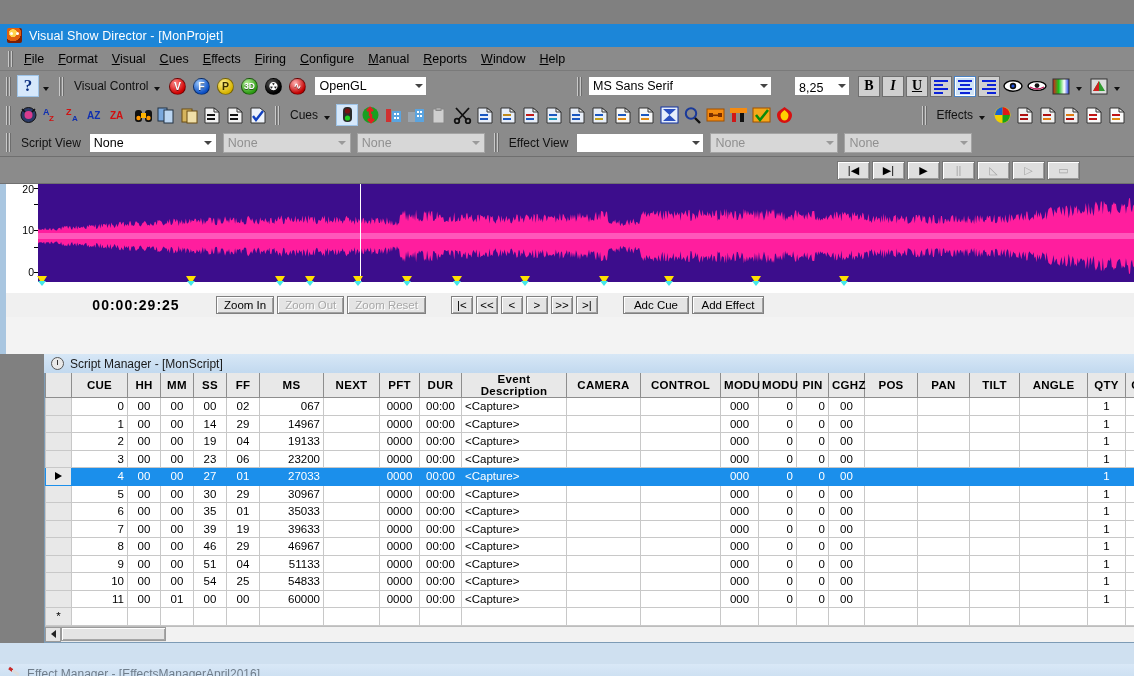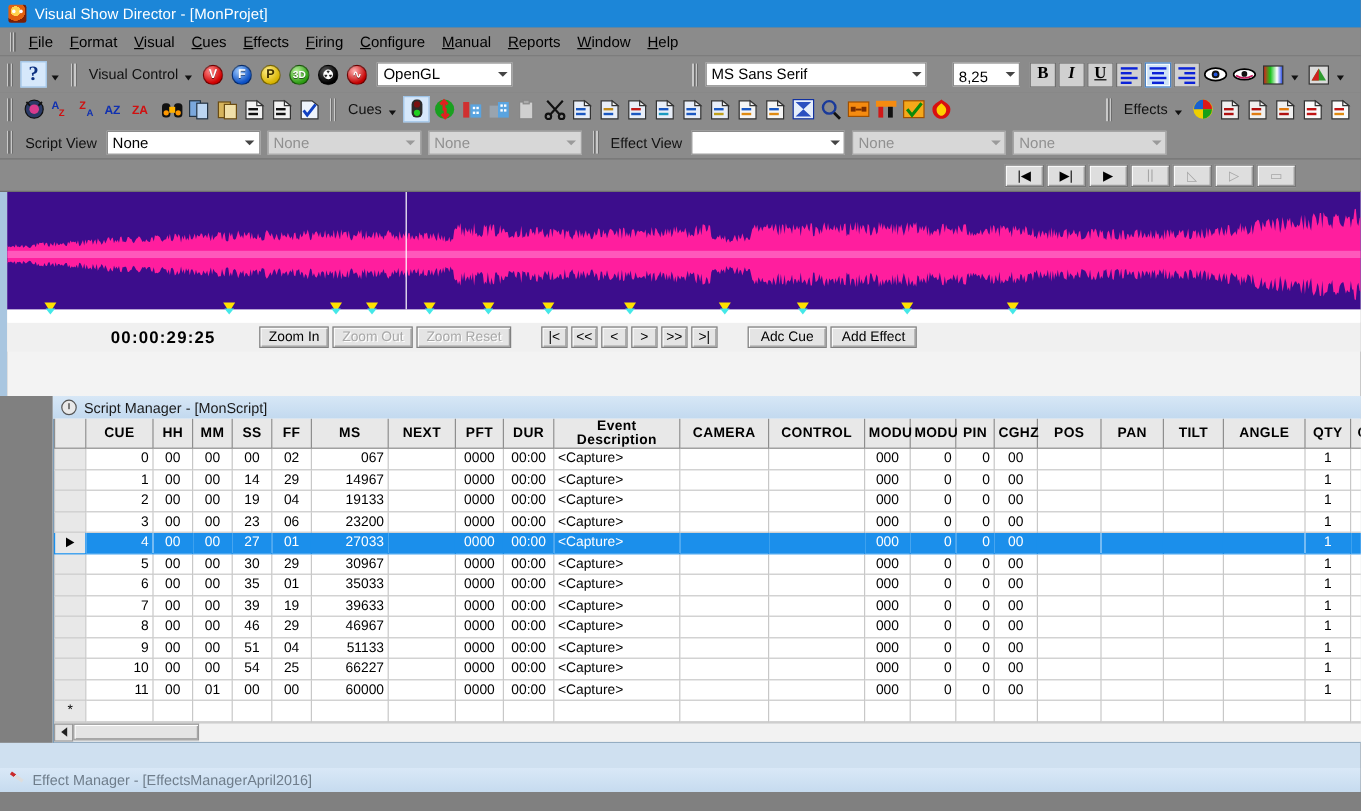--- a/index.html
+++ b/index.html
@@ -10,21 +10,21 @@
     font-size:12px;
     background:#808080;
     overflow:hidden;
     -webkit-font-smoothing:none;
   }
 
   
   .titlebar {
     height:23px; background:#1C86D8;
     display:flex; align-items:center; gap:7px;
-    padding-left:7px; color:#fff;
+    padding-left:7px; color:#fff;margin-top:24px;
   }
   .titlebar .appicon {
     width:15px; height:15px; border-radius:2px;
     background:radial-gradient(circle at 40% 35%, #ffd34d 0 30%, #e06010 31% 60%, #7a1f06 61% 100%);
     position:relative; flex:0 0 auto;
   }
   .titlebar .appicon:before, .titlebar .appicon:after {
     content:""; position:absolute; top:4px; width:3px; height:3px;
     background:#fff; border-radius:50%;
   }
@@ -740,20 +740,30 @@
       <div class="tp dis">◺</div>
       <div class="tp dis">▷</div>
       <div class="tp dis">▭</div>
     </div>
 </div>
 
 <div style="display:flex;">
   <div class="sideblue" style="height:170px;background:#a9c6e0;"></div>
   <div class="wavepanel" style="flex:1;">
     <div class="waveouter">
+      <div class="yaxis">
+        <span class="lbl" style="top:-1px">20</span>
+        <span class="tick" style="top:4px"></span>
+        <span class="tick" style="top:20px"></span>
+        <span class="lbl" style="top:40px">10</span>
+        <span class="tick" style="top:46px"></span>
+        <span class="tick" style="top:63px"></span>
+        <span class="lbl" style="top:82px">0</span>
+        <span class="tick" style="top:88px"></span>
+      </div>
       <div class="wavecanvas" id="wave-canvas">
         <svg id="wave-svg" preserveAspectRatio="none" viewBox="0 0 1090 98">
             <path d="M0,52 L0,44.20251506036264 L1,45.73622420521003 L2,45.44940935778212 L3,46.06885589438841 L4,45.19504156004484 L5,45.02129462596229 L6,46.329231109875316 L7,43.52045620985732 L8,45.72338273592573 L9,45.483842581897164 L10,45.96984893317455 L11,45.25884899712996 L12,43.86124726336284 L13,46.466772187885056 L14,45.52935437725336 L15,44.34644186227083 L16,45.169812910767355 L17,45.99161807770106 L18,46.606884375610576 L19,46.198024243957974 L20,44.58632714322211 L21,43.886465744224424 L22,43.795993914732364 L23,45.95017698238139 L24,42.27251660850546 L25,44.26500389716757 L26,42.31026559802454 L27,42.58808373244821 L28,42.4796418479188 L29,41.869183472623604 L30,44.80920803089621 L31,42.56037496877945 L32,42.255865726814704 L33,45.14016550062279 L34,45.654676085771015 L35,42.42279743605159 L36,43.94642418690254 L37,44.72152127813465 L38,41.399515743698224 L39,45.44584102536937 L40,42.13733564411444 L41,44.013261111872 L42,44.073876023571884 L43,42.83992186645264 L44,43.67467235658079 L45,42.366225552681996 L46,43.60997563298324 L47,44.829913664424176 L48,44.91962793418364 L49,41.364002702121034 L50,43.154002355697436 L51,40.45714159394967 L52,42.03075833480324 L53,41.146895677172694 L54,41.87288626323948 L55,41.1648781121104 L56,43.45039049132109 L57,40.309027384609735 L58,45.090158314858726 L59,44.60734090573669 L60,42.56561696702028 L61,40.09715684536117 L62,44.4831390644802 L63,39.517693933250364 L64,43.33856964178289 L65,40.05406722136146 L66,39.95755267679904 L67,41.13569222583872 L68,39.305474942080245 L69,44.004364559730426 L70,41.01633595650715 L71,39.527661624434685 L72,44.00546251023799 L73,38.46470088699952 L74,40.896451249748296 L75,41.4222637119316 L76,44.05774367305248 L77,42.48954019417694 L78,39.73269567188305 L79,42.91406647045086 L80,40.58704435051191 L81,38.04060749162657 L82,37.80628522874393 L83,40.87269639040624 L84,38.84274140775168 L85,37.83082680201621 L86,42.67324877732092 L87,39.988935452928985 L88,41.727135932151796 L89,39.78172669311984 L90,42.2541977673264 L91,37.45880430908442 L92,37.145080190740785 L93,41.42373986143828 L94,41.25753330103973 L95,41.87642733223882 L96,41.0942739572461 L97,37.49566727869777 L98,37.42356226047755 L99,38.865691395869135 L100,39.09280055893622 L101,41.66255277674637 L102,42.60544289624613 L103,40.90063211262168 L104,38.92537756499015 L105,38.416944190891925 L106,36.87919985100926 L107,37.729479870216636 L108,39.660368209458625 L109,41.58260710392158 L110,40.80017203292747 L111,41.716942451011974 L112,39.3389972133959 L113,40.845247473393805 L114,41.46447559305916 L115,41.58187600615453 L116,38.0129691172854 L117,37.63628885789647 L118,41.26098647242076 L119,36.01750658416262 L120,36.76091045661148 L121,36.223825202064155 L122,36.970162319671985 L123,37.67269855972291 L124,40.265806582269335 L125,41.51062167305289 L126,40.12534586802768 L127,39.577484879110884 L128,39.42758892379477 L129,36.12987854490202 L130,39.48918611199427 L131,34.756761289967365 L132,40.4348988323214 L133,40.973684866406764 L134,39.06358194231229 L135,34.512211629242486 L136,35.408554846832104 L137,38.14238219032907 L138,34.99901122932715 L139,36.94111098201837 L140,41.988745811634736 L141,36.56068767458257 L142,39.60943004395188 L143,35.559604738503026 L144,40.49798356773131 L145,38.045866725856094 L146,40.33754272053642 L147,34.57490371067435 L148,39.182307539200764 L149,39.58314066637736 L150,37.637431870024635 L151,34.651003914797 L152,39.12076499692779 L153,35.69443569434726 L154,36.90774472436801 L155,36.92935602161684 L156,34.43859497937424 L157,34.990260179272894 L158,38.52758268420022 L159,36.46153745602176 L160,35.93356466762024 L161,38.539842307668756 L162,33.65889807440694 L163,37.40820778536837 L164,41.054458362611825 L165,35.25018502031571 L166,40.015994478933685 L167,37.82667737399415 L168,37.000340951538206 L169,36.37951368605438 L170,33.341774202298616 L171,33.89372354188532 L172,33.81580463532406 L173,39.830300457303636 L174,35.60008649560187 L175,33.642150291266844 L176,40.155538391614556 L177,41.21738340836924 L178,40.75930273676055 L179,33.28342714313709 L180,37.03242474696809 L181,34.10015328029144 L182,38.89442434006909 L183,39.744460932405055 L184,39.079626311976774 L185,36.19845229507714 L186,32.15559795736203 L187,35.267143097359025 L188,37.82166690563977 L189,35.81541829897276 L190,38.8878649356332 L191,33.078792400670125 L192,36.27027041817949 L193,36.334652589305946 L194,34.17328803929033 L195,33.566170586694895 L196,39.67378159448827 L197,34.023627056945145 L198,39.09971393709985 L199,37.713142449763296 L200,38.74818624162369 L201,39.3387810166016 L202,34.35971444080734 L203,38.61541812374929 L204,37.38533985071801 L205,40.35915369184782 L206,40.48429730740735 L207,39.70480947363299 L208,33.67959732050365 L209,31.761900175859523 L210,32.937664024652534 L211,35.11647622971141 L212,37.03849525135644 L213,34.18662619421072 L214,37.253590643030904 L215,39.89948599434983 L216,37.94824047526562 L217,34.807208921040406 L218,38.616305900080505 L219,40.456556072822984 L220,38.908945852346406 L221,33.351886074653386 L222,36.99240384266395 L223,35.694959938120476 L224,36.853127184248564 L225,37.97262343398154 L226,34.05613191817783 L227,36.589687716891504 L228,38.82143545138452 L229,36.84812186667595 L230,40.18393437362037 L231,34.37104965457742 L232,33.72910933949273 L233,38.883388672698906 L234,38.4860931570679 L235,39.920259926122355 L236,34.49941653601172 L237,37.61946812091726 L238,36.54885214025177 L239,32.14208398437519 L240,35.57781309974435 L241,34.69851082327753 L242,31.275319501828946 L243,35.19617597596512 L244,40.172810961111836 L245,39.46163408237561 L246,33.842736646442745 L247,36.21066165515007 L248,33.530484892568545 L249,32.61164363899822 L250,34.50123785354272 L251,37.51665535495736 L252,33.40367975069471 L253,37.34472417195985 L254,37.89819128962869 L255,36.845916945408845 L256,31.635825347140102 L257,38.83549961086479 L258,35.10509773784991 L259,34.52678364341925 L260,38.28827514359575 L261,35.82886260452827 L262,37.62175592735541 L263,31.528757007850484 L264,38.867022221242145 L265,36.8192625583504 L266,31.651964370963793 L267,36.02407774364143 L268,39.62163020193096 L269,31.061770364911016 L270,36.54936261890102 L271,33.352882478193784 L272,33.55577872009266 L273,32.93122405422159 L274,38.54552933098218 L275,32.18173812352164 L276,37.90470986126488 L277,40.367505114164885 L278,39.41020889927589 L279,35.71254320589269 L280,36.31585599130701 L281,37.05243122372602 L282,35.37250378103303 L283,32.15939832114549 L284,35.24034406404199 L285,31.15770983211946 L286,39.07303445243151 L287,36.252048755673194 L288,40.18992663988927 L289,32.167912739306615 L290,38.482946806515656 L291,36.52100053433678 L292,37.018262363457026 L293,38.398063102937954 L294,36.76722217485385 L295,33.04225285718657 L296,39.30138836268762 L297,32.858844141684486 L298,34.60605653991563 L299,38.49449745638741 L300,34.04331274852251 L301,37.289691873964436 L302,36.70842499884583 L303,39.79225192322386 L304,36.13323393282671 L305,36.70579659232068 L306,33.27572121927466 L307,31.707859694587043 L308,33.996141925292775 L309,33.63725573437179 L310,37.653873085697406 L311,35.02701328475436 L312,39.27054944455779 L313,36.5294839540588 L314,37.008566330450236 L315,40.66798465396015 L316,32.809397739022415 L317,37.370573580345024 L318,38.88237999766402 L319,34.42374088913817 L320,37.129198717905226 L321,32.461679495776615 L322,39.39085219309612 L323,34.471438707653384 L324,34.1246651024978 L325,39.845479660883605 L326,35.74144633058627 L327,38.52982955425044 L328,39.67458452149425 L329,36.4944463501903 L330,36.79613468559752 L331,40.41353014080665 L332,33.60672768419733 L333,36.327978447188954 L334,35.67483252041325 L335,39.67194584540435 L336,34.23489649961655 L337,34.7904357399446 L338,33.8343415653126 L339,38.69209826286472 L340,38.973509479176954 L341,34.602736670541084 L342,38.997558672046544 L343,34.211174485601674 L344,36.471399624436216 L345,39.172116658225136 L346,40.754888734604634 L347,33.350158603103765 L348,38.1996391594794 L349,40.02073570150712 L350,35.78974842671988 L351,41.02153871112131 L352,36.39995470227492 L353,41.55172580898897 L354,40.37798040219589 L355,40.56035947097679 L356,37.23503781914267 L357,41.85814435363923 L358,39.22025737935986 L359,39.49963045390959 L360,31.767818512351365 L361,30.199138884589484 L362,31.114278766990523 L363,27.094214183295154 L364,30.07264244616413 L365,25.930751881636578 L366,36.02578202225827 L367,30.25215797565843 L368,37.23311098247523 L369,29.44277689353152 L370,32.25831088820978 L371,33.58102531981771 L372,30.200005950183286 L373,35.14861114850365 L374,30.061655915427 L375,36.815812185617546 L376,25.843942206353578 L377,35.21038468337137 L378,33.91005731302944 L379,37.465309233023646 L380,35.32885626527259 L381,36.6939618768906 L382,37.42495397706724 L383,35.43883335295267 L384,27.016739625220275 L385,29.462726395639763 L386,27.62490384471322 L387,37.16361241125006 L388,29.770728345628697 L389,26.440382358630337 L390,32.73312007540203 L391,27.771499524868116 L392,26.962279519170586 L393,36.80954696485571 L394,37.03638019184829 L395,34.90794414798826 L396,34.45543634587009 L397,27.420493441683853 L398,34.48659951280145 L399,30.95621953060571 L400,30.486526964908542 L401,33.78437905363557 L402,33.309651964651636 L403,33.24737115597419 L404,38.109300941693995 L405,37.71839779265087 L406,36.98572420823726 L407,36.69849954556286 L408,38.29560727449691 L409,33.851531450048604 L410,32.32071612280656 L411,37.620292659675044 L412,37.437064529783505 L413,35.84482725133364 L414,28.127175905380536 L415,38.28510305221814 L416,37.038868223366464 L417,37.23982709827622 L418,33.09863985378776 L419,37.35670167524809 L420,36.86283691654134 L421,30.66774901276027 L422,30.86156267532699 L423,34.81139942995516 L424,33.09918650161566 L425,36.29806398003305 L426,29.58922147305461 L427,29.197671806424033 L428,35.38739754754765 L429,32.76365590423627 L430,33.61258615918098 L431,30.432731495421137 L432,35.2230872611881 L433,38.09632982433292 L434,36.30093252582216 L435,34.42961540259503 L436,38.51690554292833 L437,31.304893411419187 L438,30.6187162575489 L439,37.60789005599989 L440,30.491613410412143 L441,31.917058397133452 L442,31.9336160168502 L443,33.69685873097171 L444,32.0610559246529 L445,35.398981866914184 L446,35.321609318689774 L447,31.296656238705392 L448,31.18980651714029 L449,39.52924953620277 L450,32.02617788985454 L451,33.47045699540081 L452,31.97044525821104 L453,36.93199552560609 L454,37.73959794699584 L455,39.69740596009586 L456,36.15299607306005 L457,35.367561248682755 L458,30.98349498668364 L459,33.455003662859895 L460,38.742542373856786 L461,31.520479681910555 L462,37.2472494510413 L463,33.90353994316992 L464,38.39401073140535 L465,34.76631620672251 L466,31.789231842209407 L467,37.06324017820864 L468,34.44184185676963 L469,34.56901598843916 L470,38.8360954094645 L471,39.61283194171699 L472,37.051039873751975 L473,32.69563921921461 L474,36.44594774368234 L475,35.01908728230669 L476,30.143675420211746 L477,30.9540311546658 L478,37.77842953107657 L479,37.44687673989719 L480,31.161868172077998 L481,35.47796172834466 L482,33.67058351373288 L483,38.76525031197244 L484,34.51353575902394 L485,31.379918305884438 L486,30.57056292040862 L487,31.71635596688436 L488,32.79178978015795 L489,36.09748468806453 L490,34.674023843710394 L491,31.952060955068973 L492,38.076705447834755 L493,29.997261354102672 L494,31.058220833149228 L495,39.10697343044639 L496,29.67784874501748 L497,30.45149483122116 L498,37.51617863433452 L499,33.387006849252145 L500,37.16598078297114 L501,34.270021834018195 L502,38.47959994544421 L503,32.13549524982142 L504,30.597448494947006 L505,32.16429962360302 L506,37.20813239741859 L507,33.45232949493344 L508,31.949177317517265 L509,33.43342220776516 L510,32.449447413016486 L511,32.4974694848635 L512,33.4991949104077 L513,33.993719497488854 L514,31.2122874716266 L515,38.39496551479359 L516,33.756699050674584 L517,34.94794442400254 L518,36.476776806591594 L519,29.08244013869535 L520,35.464637906399886 L521,36.86575262069307 L522,29.845835166023882 L523,31.058899370537556 L524,33.759119549964616 L525,34.961553844073244 L526,37.93088551403008 L527,32.55575449724712 L528,36.74451395279915 L529,35.78692459255675 L530,30.370510884457016 L531,36.05607934988812 L532,30.442960190299264 L533,35.076466502152556 L534,30.607844798754147 L535,37.683147249732635 L536,34.68489551280987 L537,28.98439487838104 L538,33.79302247838877 L539,28.30562505487136 L540,34.63736586418102 L541,32.83029898205292 L542,31.051932690420024 L543,33.9867374954677 L544,32.44059948665222 L545,33.68740279548196 L546,29.86951281373461 L547,33.81403675607761 L548,38.34818490270785 L549,32.77773907609914 L550,36.83991556994093 L551,35.411736681435514 L552,35.957896359508226 L553,37.050513888924016 L554,30.795018309545025 L555,27.739476347523023 L556,36.15284124009982 L557,34.18281014374231 L558,29.361368348579195 L559,35.95677274322094 L560,27.003225549211397 L561,27.13894855341398 L562,27.877334692273312 L563,33.18619142019625 L564,31.592666447787146 L565,27.192055416704026 L566,28.39255251208727 L567,37.1143644877452 L568,39.19105998802526 L569,38.88739547669039 L570,39.88677801875662 L571,38.97779745931802 L572,36.84919590353328 L573,38.01305634328345 L574,35.50147458748436 L575,39.79310152626874 L576,37.75782380511427 L577,39.54729537067801 L578,36.08238486680054 L579,42.23363736026342 L580,39.80868441597169 L581,39.0957913324239 L582,41.996325661339796 L583,40.742226340605015 L584,40.933390654824805 L585,38.16912799850277 L586,35.52270235095932 L587,38.87347722787507 L588,41.50318702685049 L589,35.41418205882437 L590,39.26113220689662 L591,38.42013339129171 L592,34.41523107067425 L593,37.74684506618237 L594,41.23562301839299 L595,38.09892964747095 L596,38.0156274173713 L597,39.79595478429691 L598,39.76767938693931 L599,35.50044759408438 L600,30.84319209013516 L601,29.859540190019437 L602,27.022277805764652 L603,30.912754759055733 L604,27.333978488107128 L605,33.04009330606883 L606,30.88094010930919 L607,28.818387528859564 L608,32.625007836101744 L609,29.272281682537848 L610,28.82396293463073 L611,29.40204002740213 L612,26.4319420589026 L613,30.481866929342946 L614,30.436156813871552 L615,29.479987874270975 L616,26.598964688157448 L617,32.97336407428307 L618,29.353586207731976 L619,26.151746773245392 L620,32.81188439153675 L621,36.24354317759306 L622,26.739557415263157 L623,35.72164755895132 L624,26.848394980922393 L625,27.619830889690018 L626,35.07529443370199 L627,25.945230365542617 L628,29.707027189503787 L629,30.63749096954865 L630,29.275330567072693 L631,30.829646715122724 L632,35.01603021248501 L633,26.748737740594933 L634,31.49201635956493 L635,31.278454093799244 L636,27.951809337531515 L637,31.1963302026501 L638,28.796450887101905 L639,36.81935735070054 L640,27.917559812760107 L641,29.059626053981205 L642,31.0025179504246 L643,29.242126127967563 L644,26.215518250053325 L645,30.571730081657925 L646,32.89042379894427 L647,25.98992973606493 L648,26.163558022554035 L649,36.95948673190166 L650,36.62300484450053 L651,28.992822161471373 L652,29.64238242742381 L653,31.103574874334637 L654,35.645512993900425 L655,30.757888075323564 L656,34.49823273918343 L657,28.48740955460776 L658,25.266727423762493 L659,30.01012055866914 L660,32.15558520410569 L661,25.836352223734785 L662,32.072926419940856 L663,30.05121233384535 L664,31.30316250850175 L665,31.72293275628823 L666,27.285040627109343 L667,32.34104559551355 L668,28.68675855126941 L669,31.508693217426465 L670,34.16300617615819 L671,26.35483120971951 L672,32.33562008918004 L673,31.799390859740182 L674,26.66632368302929 L675,26.2890478276501 L676,36.82750121953096 L677,34.784814589548176 L678,36.12074596841502 L679,25.63689883163235 L680,31.275097052276877 L681,31.854591532442505 L682,30.745964897948294 L683,24.7211243034865 L684,33.32556633017591 L685,24.7342607523835 L686,35.45576009928142 L687,27.550726093825382 L688,31.42648686862328 L689,27.349067965011496 L690,28.847378905263355 L691,32.69954606812165 L692,34.98513590558002 L693,26.410887856642002 L694,27.812697848821404 L695,36.32204601880588 L696,35.77957671778906 L697,32.02869180091342 L698,28.84540757087725 L699,30.708175670133226 L700,35.41034650693407 L701,33.2628960587582 L702,24.72867523796959 L703,30.01661915109419 L704,25.69310587595033 L705,31.37538615969402 L706,26.73887427314982 L707,29.720798636853228 L708,31.372330870153018 L709,28.26571796601953 L710,31.122051336633692 L711,30.409649453022773 L712,26.21325888391395 L713,35.10950893249647 L714,27.084534159694144 L715,33.66065639060914 L716,25.94311954636969 L717,36.00664944167403 L718,27.72605970207791 L719,30.083120573176352 L720,26.829369115920095 L721,31.880495124903007 L722,36.50005448818111 L723,32.79543756331316 L724,28.613047292038992 L725,25.113079913047745 L726,33.499539463575914 L727,26.391940768360197 L728,28.57010114080731 L729,30.228739231439075 L730,25.37239182470934 L731,27.93504155937508 L732,24.94489701627183 L733,34.66025943122004 L734,33.48201388565855 L735,28.386932959676773 L736,31.9410382593853 L737,28.287766792904424 L738,32.63790386521477 L739,30.008856905067216 L740,27.481129928658557 L741,36.31099792269741 L742,29.027629208520516 L743,37.13723757180843 L744,33.300501351433496 L745,35.7682193746466 L746,33.044634634579545 L747,32.17524242434267 L748,33.41195480751869 L749,30.675931798927987 L750,31.267122059360982 L751,36.81330866205735 L752,31.35589116391122 L753,26.602941767664657 L754,26.381134200787322 L755,33.84667564453565 L756,27.035655091318777 L757,30.361022678484638 L758,30.8628656137955 L759,31.200133357404823 L760,32.235793880811855 L761,30.18111880457959 L762,35.559969118463215 L763,32.6221589056525 L764,29.943189691685134 L765,35.40686224605578 L766,27.71663168131424 L767,29.997136352582995 L768,32.27393105491467 L769,33.84353404654537 L770,27.26334142994749 L771,26.9017434396945 L772,27.016662661590434 L773,35.11754898657769 L774,36.245564763734144 L775,32.39147095314088 L776,36.71612423948509 L777,33.43549212914971 L778,36.643198816661226 L779,34.72597020264571 L780,36.17927733167639 L781,33.663832758983986 L782,34.815574466908544 L783,34.49964195495061 L784,31.352226476282627 L785,35.98228982954082 L786,33.839787750090636 L787,32.37514328623313 L788,30.645098096329384 L789,30.821148892305597 L790,34.06794106206182 L791,35.533399054181814 L792,27.480559676476958 L793,34.38771720591041 L794,27.398407649496846 L795,28.649015871929087 L796,34.732493281032575 L797,31.118378453560194 L798,29.43076180224512 L799,37.4728751637615 L800,27.385122632687867 L801,30.872237179311092 L802,28.17605074619611 L803,28.821436909962703 L804,31.382371930345823 L805,29.674838576450753 L806,29.873351249703337 L807,34.401392120106465 L808,31.94070263328057 L809,37.62041017012925 L810,28.04311669924074 L811,31.928501783262348 L812,27.84226583598292 L813,32.034826779704275 L814,31.948102544725955 L815,29.82178411939197 L816,35.68460379539796 L817,34.81036934703642 L818,30.13092219084585 L819,34.42234792120805 L820,28.414390910128553 L821,30.031972230116196 L822,35.93869927135208 L823,35.20364793955221 L824,36.411321065117335 L825,35.506197072243154 L826,29.817179173346837 L827,37.76349342735459 L828,36.559837531904094 L829,39.085823235520614 L830,34.9863974278601 L831,31.84129376690543 L832,37.881861741090816 L833,34.23930049274868 L834,32.04895348272955 L835,36.37301361362732 L836,33.723543117063755 L837,34.37382687988513 L838,39.1216344168881 L839,31.141085700448343 L840,38.14255294832744 L841,29.301891406151228 L842,38.29082524353131 L843,30.78476789547151 L844,36.800391345154765 L845,33.00076231611841 L846,39.15889167388153 L847,32.6743224460428 L848,36.799602210638504 L849,37.692231481124665 L850,37.015870355344475 L851,32.20421420359209 L852,31.739657131343396 L853,30.67674834603045 L854,39.51760817269997 L855,32.541719371217596 L856,36.28445650088567 L857,35.12629927665567 L858,34.08700560196411 L859,31.184336647604642 L860,34.93314708890726 L861,34.27877075499433 L862,37.903336198193074 L863,33.27549600658756 L864,32.26307295406181 L865,39.609813380068736 L866,39.42577394161432 L867,38.85588734771695 L868,38.303298807260845 L869,36.46828517396828 L870,33.69898693106714 L871,32.284386584660474 L872,39.14859629586604 L873,30.936835397119538 L874,31.09042181366225 L875,33.93501418278434 L876,30.425078261037765 L877,31.66941977977957 L878,35.95209255361888 L879,38.06576346730458 L880,31.28636480776134 L881,33.91748428961802 L882,31.997507378687875 L883,38.74918902540212 L884,38.43751351028204 L885,39.921104699459036 L886,33.83082279060339 L887,32.174672187089016 L888,35.51910441692411 L889,40.062813888018496 L890,31.454079365436062 L891,30.746337383842224 L892,38.46509065522693 L893,39.22410334744949 L894,39.77546584843464 L895,38.76810916288027 L896,33.23043552845519 L897,40.05317686961847 L898,31.88290588506904 L899,32.07015639697174 L900,39.007564722968816 L901,39.751773398987766 L902,34.78167676717494 L903,35.326889721192714 L904,38.26893396087594 L905,34.72452638191156 L906,37.12525371993064 L907,37.679380629995 L908,32.935138842222855 L909,31.588324954086815 L910,31.208388065287295 L911,38.45722885777872 L912,35.89775162665609 L913,31.344243703724278 L914,38.612350393654594 L915,36.888349738049406 L916,33.88313616201533 L917,37.657997299497296 L918,37.757707126562025 L919,34.66137121378294 L920,37.85978743316263 L921,31.424770176223728 L922,39.063060801713334 L923,35.998817772550595 L924,39.261253558071985 L925,31.410185508613253 L926,35.60849860402905 L927,34.456781123048614 L928,39.444464720390044 L929,37.699718709791526 L930,35.281682621321444 L931,40.21821357546109 L932,31.036394226158404 L933,39.341140115745986 L934,31.237810512260594 L935,32.637011137589894 L936,38.207298461849206 L937,30.994076392661924 L938,35.702824302180304 L939,32.20703059803809 L940,37.02482221567802 L941,38.53016681065278 L942,36.10735695313272 L943,35.87901969093528 L944,31.358712728575288 L945,34.147335222019834 L946,32.35869275429438 L947,31.78373149508196 L948,37.61645840207383 L949,38.17522922732847 L950,35.739282591209275 L951,30.445261772872566 L952,39.04455463893773 L953,39.332049293654315 L954,37.63952035454742 L955,32.18329934542177 L956,33.13023761279649 L957,31.583430255820765 L958,38.686500506924006 L959,32.697166273234174 L960,35.865548168801965 L961,38.71329911427389 L962,30.49963837133882 L963,35.9600464547157 L964,38.87945772475235 L965,37.12870575908288 L966,29.324098777207034 L967,37.70571678074454 L968,30.385720969556537 L969,32.80645261738104 L970,36.599188071408925 L971,34.67927474697329 L972,34.526285370873794 L973,30.861228809240135 L974,30.858267806515407 L975,29.887943771856886 L976,36.586803012613274 L977,32.39394341371611 L978,28.823383961742525 L979,34.08301039309751 L980,36.58343084194032 L981,30.376973068020998 L982,35.907404884660494 L983,27.397545383229357 L984,27.687945182759808 L985,34.49848256495655 L986,36.846098969509875 L987,34.95607026291398 L988,33.96070793312431 L989,32.6939161181498 L990,35.79153186971253 L991,29.909807190278208 L992,31.57314202392582 L993,25.64400148034068 L994,33.98669863258782 L995,28.32751957751559 L996,33.33246129060065 L997,28.00368850396733 L998,31.14593545058936 L999,35.66110094918772 L1000,34.321697327377215 L1001,33.414605004975016 L1002,26.960401227300743 L1003,35.688818962858406 L1004,29.268612142125047 L1005,25.118469771272583 L1006,24.333818757186112 L1007,23.142918749886746 L1008,23.779181099342225 L1009,27.836191562424876 L1010,32.888730197865456 L1011,24.889637737279546 L1012,28.057260105199028 L1013,29.591737622060204 L1014,24.07201780166168 L1015,23.58696701245056 L1016,22.246080990232656 L1017,27.187615433233514 L1018,30.88645774871855 L1019,22.73076888717387 L1020,25.77224111417272 L1021,32.57169231322347 L1022,22.61993367496613 L1023,21.385891695510544 L1024,24.746139709800225 L1025,34.244110902737255 L1026,29.55604732366543 L1027,20.839244034835662 L1028,26.579880998943338 L1029,31.898787711337683 L1030,28.78104595079504 L1031,22.166445204230364 L1032,24.583453727077327 L1033,21.153572210052257 L1034,29.97367847541782 L1035,24.425190155406383 L1036,27.02685207898883 L1037,29.432825335664653 L1038,29.33128198077199 L1039,26.986512726086058 L1040,28.6798007483746 L1041,26.80503053400407 L1042,19.108953730887542 L1043,25.111959852235643 L1044,31.807750561645765 L1045,18.75458951179879 L1046,28.308789593703832 L1047,30.867348783126552 L1048,22.872291824156445 L1049,28.84361150460912 L1050,32.35433225872381 L1051,20.90697853685481 L1052,17.616975601349985 L1053,19.391890895908276 L1054,21.86141017876244 L1055,28.073179201100377 L1056,25.43868591046561 L1057,17.5145770834269 L1058,17.430029797396173 L1059,30.13238368895954 L1060,16.938730627840165 L1061,19.834442199107535 L1062,20.321187257808976 L1063,20.84596567264018 L1064,27.096301431793485 L1065,28.201718539981005 L1066,26.76333449093208 L1067,30.751331007476708 L1068,20.402203568272224 L1069,20.700228863202277 L1070,17.938837526128033 L1071,20.189110790942152 L1072,19.459388263430213 L1073,25.39959868495866 L1074,27.453762348962293 L1075,28.588553733543943 L1076,28.883730745764872 L1077,24.083939840073043 L1078,19.433728673677464 L1079,22.42740171971257 L1080,20.788809001755954 L1081,20.542059281800206 L1082,29.829612543810903 L1083,22.7021063157624 L1084,22.64673671861437 L1085,14.378915707238683 L1086,13.960122597864071 L1087,25.709493760751624 L1088,28.33316729491936 L1089,21.8776317129152 L1090,20.510514792858874 L1090,83.48948520714113 L1089,82.1223682870848 L1088,75.66683270508064 L1087,78.29050623924837 L1086,90.03987740213593 L1085,89.62108429276131 L1084,81.35326328138564 L1083,81.29789368423761 L1082,74.1703874561891 L1081,83.4579407181998 L1080,83.21119099824405 L1079,81.57259828028742 L1078,84.56627132632254 L1077,79.91606015992696 L1076,75.11626925423514 L1075,75.41144626645605 L1074,76.5462376510377 L1073,78.60040131504134 L1072,84.54061173656979 L1071,83.81088920905785 L1070,86.06116247387197 L1069,83.29977113679772 L1068,83.59779643172777 L1067,73.24866899252329 L1066,77.23666550906792 L1065,75.798281460019 L1064,76.90369856820652 L1063,83.15403432735982 L1062,83.67881274219103 L1061,84.16555780089246 L1060,87.06126937215984 L1059,73.86761631104046 L1058,86.56997020260383 L1057,86.4854229165731 L1056,78.56131408953439 L1055,75.92682079889963 L1054,82.13858982123756 L1053,84.60810910409172 L1052,86.38302439865001 L1051,83.09302146314519 L1050,71.64566774127618 L1049,75.15638849539087 L1048,81.12770817584355 L1047,73.13265121687346 L1046,75.69121040629616 L1045,85.2454104882012 L1044,72.19224943835424 L1043,78.88804014776436 L1042,84.89104626911245 L1041,77.19496946599592 L1040,75.3201992516254 L1039,77.01348727391394 L1038,74.66871801922801 L1037,74.56717466433534 L1036,76.97314792101116 L1035,79.57480984459362 L1034,74.02632152458219 L1033,82.84642778994774 L1032,79.41654627292267 L1031,81.83355479576963 L1030,75.21895404920497 L1029,72.10121228866231 L1028,77.42011900105666 L1027,83.16075596516434 L1026,74.44395267633456 L1025,69.75588909726275 L1024,79.25386029019978 L1023,82.61410830448946 L1022,81.38006632503387 L1021,71.42830768677652 L1020,78.22775888582728 L1019,81.26923111282613 L1018,73.11354225128144 L1017,76.81238456676648 L1016,81.75391900976734 L1015,80.41303298754944 L1014,79.92798219833833 L1013,74.40826237793979 L1012,75.94273989480098 L1011,79.11036226272046 L1010,71.11126980213454 L1009,76.16380843757513 L1008,80.22081890065778 L1007,80.85708125011325 L1006,79.66618124281389 L1005,78.88153022872741 L1004,74.73138785787495 L1003,68.3111810371416 L1002,77.03959877269926 L1001,70.58539499502498 L1000,69.67830267262278 L999,68.33889905081227 L998,72.85406454941064 L997,75.99631149603267 L996,70.66753870939935 L995,75.67248042248441 L994,70.01330136741218 L993,78.35599851965932 L992,72.42685797607419 L991,74.0901928097218 L990,68.20846813028747 L989,71.3060838818502 L988,70.03929206687569 L987,69.04392973708602 L986,67.15390103049012 L985,69.50151743504345 L984,76.3120548172402 L983,76.60245461677064 L982,68.0925951153395 L981,73.623026931979 L980,67.41656915805967 L979,69.91698960690249 L978,75.17661603825748 L977,71.6060565862839 L976,67.41319698738673 L975,74.11205622814312 L974,73.14173219348459 L973,73.13877119075987 L972,69.4737146291262 L971,69.32072525302671 L970,67.40081192859108 L969,71.19354738261896 L968,73.61427903044347 L967,66.29428321925546 L966,74.67590122279296 L965,66.87129424091712 L964,65.12054227524766 L963,68.0399535452843 L962,73.50036162866118 L961,65.2867008857261 L960,68.13445183119804 L959,71.30283372676583 L958,65.313499493076 L957,72.41656974417924 L956,70.86976238720351 L955,71.81670065457823 L954,66.36047964545259 L953,64.66795070634569 L952,64.95544536106227 L951,73.55473822712743 L950,68.26071740879073 L949,65.82477077267153 L948,66.38354159792617 L947,72.21626850491805 L946,71.64130724570562 L945,69.85266477798017 L944,72.64128727142472 L943,68.12098030906472 L942,67.89264304686728 L941,65.46983318934723 L940,66.97517778432199 L939,71.79296940196191 L938,68.2971756978197 L937,73.00592360733808 L936,65.7927015381508 L935,71.3629888624101 L934,72.7621894877394 L933,64.65885988425401 L932,72.96360577384159 L931,63.78178642453891 L930,68.71831737867856 L929,66.30028129020847 L928,64.55553527960996 L927,69.54321887695139 L926,68.39150139597095 L925,72.58981449138675 L924,64.73874644192801 L923,68.0011822274494 L922,64.93693919828667 L921,72.57522982377627 L920,66.14021256683738 L919,69.33862878621706 L918,66.24229287343798 L917,66.3420027005027 L916,70.11686383798467 L915,67.11165026195059 L914,65.3876496063454 L913,72.65575629627573 L912,68.10224837334391 L911,65.54277114222127 L910,72.7916119347127 L909,72.41167504591319 L908,71.06486115777714 L907,66.320619370005 L906,66.87474628006936 L905,69.27547361808844 L904,65.73106603912406 L903,68.67311027880729 L902,69.21832323282506 L901,64.24822660101223 L900,64.99243527703118 L899,71.92984360302826 L898,72.11709411493096 L897,63.94682313038153 L896,70.76956447154481 L895,65.23189083711974 L894,64.22453415156535 L893,64.7758966525505 L892,65.53490934477307 L891,73.25366261615778 L890,72.54592063456394 L889,63.937186111981504 L888,68.48089558307589 L887,71.82532781291098 L886,70.16917720939661 L885,64.07889530054096 L884,65.56248648971795 L883,65.25081097459788 L882,72.00249262131213 L881,70.08251571038198 L880,72.71363519223866 L879,65.93423653269542 L878,68.04790744638112 L877,72.33058022022043 L876,73.57492173896223 L875,70.06498581721566 L874,72.90957818633775 L873,73.06316460288046 L872,64.85140370413396 L871,71.71561341533953 L870,70.30101306893286 L869,67.53171482603172 L868,65.69670119273916 L867,65.14411265228304 L866,64.57422605838569 L865,64.39018661993126 L864,71.73692704593819 L863,70.72450399341244 L862,66.09666380180693 L861,69.72122924500567 L860,69.06685291109274 L859,72.81566335239536 L858,69.91299439803589 L857,68.87370072334433 L856,67.71554349911433 L855,71.4582806287824 L854,64.48239182730003 L853,73.32325165396955 L852,72.26034286865661 L851,71.79578579640791 L850,66.98412964465552 L849,66.30776851887533 L848,67.2003977893615 L847,71.3256775539572 L846,64.84110832611847 L845,70.99923768388159 L844,67.19960865484524 L843,73.2152321045285 L842,65.70917475646868 L841,74.69810859384877 L840,65.85744705167257 L839,72.85891429955166 L838,64.8783655831119 L837,69.62617312011487 L836,70.27645688293624 L835,67.62698638637268 L834,71.95104651727044 L833,69.76069950725132 L832,66.11813825890918 L831,72.15870623309456 L830,69.0136025721399 L829,64.91417676447938 L828,67.4401624680959 L827,66.23650657264541 L826,74.18282082665317 L825,68.49380292775685 L824,67.58867893488267 L823,68.79635206044779 L822,68.06130072864792 L821,73.9680277698838 L820,75.58560908987144 L819,69.57765207879194 L818,73.86907780915415 L817,69.18963065296359 L816,68.31539620460204 L815,74.17821588060804 L814,72.05189745527404 L813,71.96517322029572 L812,76.15773416401709 L811,72.07149821673765 L810,75.95688330075926 L809,66.37958982987075 L808,72.05929736671943 L807,69.59860787989354 L806,74.12664875029667 L805,74.32516142354925 L804,72.61762806965417 L803,75.1785630900373 L802,75.82394925380389 L801,73.1277628206889 L800,76.61487736731213 L799,66.5271248362385 L798,74.56923819775488 L797,72.8816215464398 L796,69.26750671896743 L795,75.3509841280709 L794,76.60159235050315 L793,69.6122827940896 L792,76.51944032352304 L791,68.46660094581819 L790,69.93205893793818 L789,73.1788511076944 L788,73.35490190367062 L787,71.62485671376686 L786,70.16021224990936 L785,68.01771017045918 L784,72.64777352371738 L783,69.50035804504938 L782,69.18442553309146 L781,70.33616724101601 L780,67.82072266832361 L779,69.27402979735429 L778,67.35680118333877 L777,70.56450787085029 L776,67.28387576051492 L775,71.60852904685912 L774,67.75443523626586 L773,68.88245101342231 L772,76.98333733840957 L771,77.0982565603055 L770,76.73665857005251 L769,70.15646595345463 L768,71.72606894508533 L767,74.002863647417 L766,76.28336831868576 L765,68.59313775394422 L764,74.05681030831487 L763,71.3778410943475 L762,68.44003088153679 L761,73.8188811954204 L760,71.76420611918815 L759,72.79986664259518 L758,73.13713438620451 L757,73.63897732151537 L756,76.96434490868123 L755,70.15332435546435 L754,77.61886579921267 L753,77.39705823233534 L752,72.64410883608878 L751,67.18669133794265 L750,72.73287794063901 L749,73.32406820107201 L748,70.5880451924813 L747,71.82475757565733 L746,70.95536536542045 L745,68.2317806253534 L744,70.6994986485665 L743,66.86276242819157 L742,74.97237079147948 L741,67.68900207730259 L740,76.51887007134144 L739,73.99114309493278 L738,71.36209613478523 L737,75.71223320709558 L736,72.0589617406147 L735,75.61306704032323 L734,70.51798611434145 L733,69.33974056877996 L732,79.05510298372818 L731,76.06495844062492 L730,78.62760817529066 L729,73.77126076856092 L728,75.42989885919269 L727,77.6080592316398 L726,70.50046053642409 L725,78.88692008695226 L724,75.386952707961 L723,71.20456243668684 L722,67.4999455118189 L721,72.119504875097 L720,77.17063088407991 L719,73.91687942682364 L718,76.27394029792208 L717,67.99335055832597 L716,78.05688045363031 L715,70.33934360939085 L714,76.91546584030586 L713,68.89049106750353 L712,77.78674111608605 L711,73.59035054697722 L710,72.87794866336631 L709,75.73428203398046 L708,72.62766912984698 L707,74.27920136314677 L706,77.26112572685018 L705,72.62461384030598 L704,78.30689412404968 L703,73.98338084890581 L702,79.27132476203042 L701,70.7371039412418 L700,68.58965349306592 L699,73.29182432986677 L698,75.15459242912274 L697,71.97130819908658 L696,68.22042328221093 L695,67.67795398119412 L694,76.1873021511786 L693,77.589112143358 L692,69.01486409441998 L691,71.30045393187835 L690,75.15262109473665 L689,76.6509320349885 L688,72.57351313137673 L687,76.44927390617462 L686,68.54423990071858 L685,79.2657392476165 L684,70.67443366982408 L683,79.2788756965135 L682,73.2540351020517 L681,72.1454084675575 L680,72.72490294772312 L679,78.36310116836765 L678,67.87925403158498 L677,69.21518541045182 L676,67.17249878046904 L675,77.71095217234989 L674,77.33367631697071 L673,72.20060914025981 L672,71.66437991081996 L671,77.6451687902805 L670,69.83699382384181 L669,72.49130678257353 L668,75.3132414487306 L667,71.65895440448645 L666,76.71495937289066 L665,72.27706724371177 L664,72.69683749149826 L663,73.94878766615466 L662,71.92707358005914 L661,78.16364777626521 L660,71.84441479589431 L659,73.98987944133086 L658,78.73327257623751 L657,75.51259044539225 L656,69.50176726081656 L655,73.24211192467644 L654,68.35448700609957 L653,72.89642512566536 L652,74.35761757257619 L651,75.00717783852863 L650,67.37699515549947 L649,67.04051326809834 L648,77.83644197744596 L647,78.01007026393506 L646,71.10957620105573 L645,73.42826991834207 L644,77.78448174994668 L643,74.75787387203243 L642,72.9974820495754 L641,74.9403739460188 L640,76.0824401872399 L639,67.18064264929946 L638,75.20354911289809 L637,72.8036697973499 L636,76.04819066246849 L635,72.72154590620076 L634,72.50798364043507 L633,77.25126225940507 L632,68.98396978751498 L631,73.17035328487728 L630,74.7246694329273 L629,73.36250903045135 L628,74.29297281049621 L627,78.05476963445739 L626,68.924705566298 L625,76.38016911030998 L624,77.1516050190776 L623,68.27835244104868 L622,77.26044258473684 L621,67.75645682240693 L620,71.18811560846325 L619,77.84825322675461 L618,74.64641379226802 L617,71.02663592571693 L616,77.40103531184255 L615,74.52001212572902 L614,73.56384318612845 L613,73.51813307065706 L612,77.56805794109741 L611,74.59795997259786 L610,75.17603706536927 L609,74.72771831746215 L608,71.37499216389826 L607,75.18161247114044 L606,73.1190598906908 L605,70.95990669393117 L604,76.66602151189286 L603,73.08724524094427 L602,76.97772219423535 L601,74.14045980998057 L600,73.15680790986484 L599,68.49955240591562 L598,64.2323206130607 L597,64.20404521570309 L596,65.98437258262871 L595,65.90107035252905 L594,62.76437698160701 L593,66.25315493381764 L592,69.58476892932575 L591,65.5798666087083 L590,64.73886779310338 L589,68.58581794117563 L588,62.49681297314951 L587,65.12652277212493 L586,68.47729764904068 L585,65.83087200149723 L584,63.066609345175195 L583,63.257773659394985 L582,62.003674338660204 L581,64.9042086675761 L580,64.19131558402832 L579,61.76636263973658 L578,67.91761513319946 L577,64.452704629322 L576,66.24217619488573 L575,64.20689847373126 L574,68.49852541251565 L573,65.98694365671655 L572,67.15080409646671 L571,65.02220254068197 L570,64.11322198124338 L569,65.1126045233096 L568,64.80894001197474 L567,66.8856355122548 L566,75.60744748791274 L565,76.80794458329598 L564,72.40733355221286 L563,70.81380857980375 L562,76.12266530772669 L561,76.86105144658602 L560,76.9967744507886 L559,68.04322725677906 L558,74.63863165142081 L557,69.8171898562577 L556,67.84715875990018 L555,76.26052365247698 L554,73.20498169045497 L553,66.94948611107598 L552,68.04210364049177 L551,68.58826331856449 L550,67.16008443005907 L549,71.22226092390086 L548,65.65181509729214 L547,70.18596324392239 L546,74.13048718626538 L545,70.31259720451804 L544,71.55940051334778 L543,70.01326250453229 L542,72.94806730957998 L541,71.16970101794708 L540,69.36263413581898 L539,75.69437494512864 L538,70.20697752161124 L537,75.01560512161896 L536,69.31510448719013 L535,66.31685275026737 L534,73.39215520124586 L533,68.92353349784744 L532,73.55703980970074 L531,67.94392065011188 L530,73.62948911554298 L529,68.21307540744326 L528,67.25548604720085 L527,71.44424550275288 L526,66.06911448596992 L525,69.03844615592675 L524,70.24088045003538 L523,72.94110062946244 L522,74.15416483397613 L521,67.13424737930693 L520,68.53536209360011 L519,74.91755986130465 L518,67.5232231934084 L517,69.05205557599746 L516,70.24330094932542 L515,65.6050344852064 L514,72.7877125283734 L513,70.00628050251115 L512,70.50080508959229 L511,71.5025305151365 L510,71.55055258698351 L509,70.56657779223484 L508,72.05082268248273 L507,70.54767050506656 L506,66.79186760258142 L505,71.83570037639697 L504,73.402551505053 L503,71.86450475017858 L502,65.5204000545558 L501,69.7299781659818 L500,66.83401921702887 L499,70.61299315074785 L498,66.48382136566548 L497,73.54850516877883 L496,74.32215125498251 L495,64.89302656955361 L494,72.94177916685078 L493,74.00273864589732 L492,65.92329455216525 L491,72.04793904493103 L490,69.32597615628961 L489,67.90251531193547 L488,71.20821021984204 L487,72.28364403311564 L486,73.42943707959138 L485,72.62008169411556 L484,69.48646424097606 L483,65.23474968802756 L482,70.32941648626712 L481,68.52203827165533 L480,72.838131827922 L479,66.55312326010281 L478,66.22157046892343 L477,73.0459688453342 L476,73.85632457978825 L475,68.98091271769331 L474,67.55405225631766 L473,71.30436078078539 L472,66.94896012624802 L471,64.38716805828301 L470,65.16390459053551 L469,69.43098401156084 L468,69.55815814323037 L467,66.93675982179136 L466,72.2107681577906 L465,69.23368379327749 L464,65.60598926859466 L463,70.09646005683008 L462,66.7527505489587 L461,72.47952031808944 L460,65.25745762614321 L459,70.5449963371401 L458,73.01650501331636 L457,68.63243875131724 L456,67.84700392693995 L455,64.30259403990414 L454,66.26040205300416 L453,67.06800447439392 L452,72.02955474178896 L451,70.52954300459919 L450,71.97382211014546 L449,64.47075046379723 L448,72.81019348285972 L447,72.7033437612946 L446,68.67839068131022 L445,68.60101813308582 L444,71.93894407534711 L443,70.30314126902829 L442,72.0663839831498 L441,72.08294160286655 L440,73.50838658958786 L439,66.39210994400011 L438,73.3812837424511 L437,72.69510658858081 L436,65.48309445707167 L435,69.57038459740497 L434,67.69906747417784 L433,65.90367017566709 L432,68.7769127388119 L431,73.56726850457886 L430,70.38741384081902 L429,71.23634409576373 L428,68.61260245245235 L427,74.80232819357596 L426,74.41077852694539 L425,67.70193601996695 L424,70.90081349838434 L423,69.18860057004484 L422,73.138437324673 L421,73.33225098723973 L420,67.13716308345866 L419,66.64329832475191 L418,70.90136014621224 L417,66.76017290172378 L416,66.96113177663354 L415,65.71489694778185 L414,75.87282409461946 L413,68.15517274866636 L412,66.5629354702165 L411,66.37970734032496 L410,71.67928387719344 L409,70.14846854995139 L408,65.70439272550308 L407,67.30150045443713 L406,67.01427579176274 L405,66.28160220734912 L404,65.890699058306 L403,70.7526288440258 L402,70.69034803534836 L401,70.21562094636442 L400,73.51347303509147 L399,73.04378046939429 L398,69.51340048719855 L397,76.57950655831615 L396,69.54456365412992 L395,69.09205585201174 L394,66.96361980815172 L393,67.19045303514429 L392,77.03772048082942 L391,76.22850047513188 L390,71.26687992459797 L389,77.55961764136967 L388,74.2292716543713 L387,66.83638758874994 L386,76.37509615528678 L385,74.53727360436024 L384,76.98326037477972 L383,68.56116664704733 L382,66.57504602293275 L381,67.3060381231094 L380,68.67114373472741 L379,66.53469076697635 L378,70.08994268697056 L377,68.78961531662863 L376,78.15605779364643 L375,67.18418781438245 L374,73.938344084573 L373,68.85138885149635 L372,73.79999404981672 L371,70.41897468018229 L370,71.74168911179022 L369,74.55722310646848 L368,66.76688901752476 L367,73.74784202434157 L366,67.97421797774173 L365,78.06924811836342 L364,73.92735755383586 L363,76.90578581670485 L362,72.88572123300948 L361,73.80086111541051 L360,72.23218148764863 L359,64.50036954609041 L358,64.77974262064014 L357,62.14185564636077 L356,66.76496218085734 L355,63.43964052902321 L354,63.62201959780411 L353,62.44827419101103 L352,67.60004529772507 L351,62.97846128887869 L350,68.21025157328012 L349,63.97926429849288 L348,65.8003608405206 L347,70.64984139689624 L346,63.245111265395366 L345,64.82788334177486 L344,67.52860037556378 L343,69.78882551439833 L342,65.00244132795345 L341,69.39726332945892 L340,65.02649052082305 L339,65.30790173713528 L338,70.1656584346874 L337,69.2095642600554 L336,69.76510350038345 L335,64.32805415459565 L334,68.32516747958675 L333,67.67202155281105 L332,70.39327231580268 L331,63.58646985919335 L330,67.20386531440248 L329,67.5055536498097 L328,64.32541547850575 L327,65.47017044574956 L326,68.25855366941373 L325,64.1545203391164 L324,69.8753348975022 L323,69.52856129234661 L322,64.60914780690388 L321,71.53832050422338 L320,66.87080128209477 L319,69.57625911086183 L318,65.11762000233598 L317,66.62942641965498 L316,71.19060226097758 L315,63.33201534603985 L314,66.99143366954976 L313,67.47051604594121 L312,64.72945055544221 L311,68.97298671524564 L310,66.3461269143026 L309,70.36274426562821 L308,70.00385807470722 L307,72.29214030541296 L306,70.72427878072534 L305,67.29420340767932 L304,67.86676606717329 L303,64.20774807677614 L302,67.29157500115417 L301,66.71030812603556 L300,69.95668725147749 L299,65.5055025436126 L298,69.39394346008437 L297,71.14115585831551 L296,64.69861163731238 L295,70.95774714281343 L294,67.23277782514614 L293,65.60193689706205 L292,66.98173763654297 L291,67.47899946566322 L290,65.51705319348434 L289,71.83208726069338 L288,63.81007336011073 L287,67.7479512443268 L286,64.9269655475685 L285,72.84229016788055 L284,68.75965593595801 L283,71.84060167885451 L282,68.62749621896697 L281,66.94756877627398 L280,67.68414400869298 L279,68.2874567941073 L278,64.58979110072411 L277,63.632494885835115 L276,66.09529013873512 L275,71.81826187647836 L274,65.45447066901782 L273,71.06877594577841 L272,70.44422127990734 L271,70.64711752180622 L270,67.45063738109897 L269,72.93822963508899 L268,64.37836979806903 L267,67.97592225635857 L266,72.3480356290362 L265,67.1807374416496 L264,65.13297777875786 L263,72.47124299214951 L262,66.37824407264459 L261,68.17113739547173 L260,65.71172485640426 L259,69.47321635658075 L258,68.89490226215008 L257,65.16450038913521 L256,72.3641746528599 L255,67.15408305459115 L254,66.1018087103713 L253,66.65527582804015 L252,70.5963202493053 L251,66.48334464504265 L250,69.49876214645728 L249,71.38835636100178 L248,70.46951510743145 L247,67.78933834484992 L246,70.15726335355725 L245,64.53836591762439 L244,63.827189038888164 L243,68.80382402403488 L242,72.72468049817105 L241,69.30148917672247 L240,68.42218690025565 L239,71.85791601562481 L238,67.45114785974823 L237,66.38053187908274 L236,69.50058346398828 L235,64.07974007387764 L234,65.5139068429321 L233,65.11661132730109 L232,70.27089066050726 L231,69.62895034542258 L230,63.81606562637963 L229,67.15187813332405 L228,65.17856454861548 L227,67.4103122831085 L226,69.94386808182216 L225,66.02737656601846 L224,67.14687281575144 L223,68.30504006187952 L222,67.00759615733605 L221,70.64811392534662 L220,65.0910541476536 L219,63.543443927177016 L218,65.3836940999195 L217,69.1927910789596 L216,66.05175952473438 L215,64.10051400565017 L214,66.7464093569691 L213,69.81337380578928 L212,66.96150474864356 L211,68.88352377028859 L210,71.06233597534747 L209,72.23809982414048 L208,70.32040267949634 L207,64.29519052636701 L206,63.51570269259265 L205,63.64084630815218 L204,66.61466014928199 L203,65.3845818762507 L202,69.64028555919266 L201,64.6612189833984 L200,65.2518137583763 L199,66.2868575502367 L198,64.90028606290015 L197,69.97637294305486 L196,64.32621840551174 L195,70.4338294133051 L194,69.82671196070967 L193,67.66534741069405 L192,67.72972958182051 L191,70.92120759932988 L190,65.1121350643668 L189,68.18458170102724 L188,66.17833309436023 L187,68.73285690264098 L186,71.84440204263797 L185,67.80154770492285 L184,64.92037368802323 L183,64.25553906759495 L182,65.10557565993092 L181,69.89984671970856 L180,66.96757525303191 L179,70.71657285686291 L178,63.24069726323945 L177,62.78261659163076 L176,63.844461608385444 L175,70.35784970873316 L174,68.39991350439813 L173,64.16969954269636 L172,70.18419536467594 L171,70.10627645811468 L170,70.65822579770139 L169,67.62048631394562 L168,66.9996590484618 L167,66.17332262600584 L166,63.984005521066315 L165,68.74981497968429 L164,62.945541637388175 L163,66.59179221463164 L162,70.34110192559305 L161,65.46015769233125 L160,68.06643533237977 L159,67.53846254397824 L158,65.47241731579979 L157,69.0097398207271 L156,69.56140502062576 L155,67.07064397838316 L154,67.09225527563198 L153,68.30556430565274 L152,64.87923500307221 L151,69.348996085203 L150,66.36256812997536 L149,64.41685933362264 L148,64.81769246079924 L147,69.42509628932565 L146,63.66245727946358 L145,65.9541332741439 L144,63.50201643226869 L143,68.44039526149697 L142,64.39056995604813 L141,67.43931232541743 L140,62.011254188365264 L139,67.05888901798163 L138,69.00098877067285 L137,65.85761780967093 L136,68.5914451531679 L135,69.48778837075751 L134,64.9364180576877 L133,63.026315133593236 L132,63.5651011676786 L131,69.24323871003264 L130,64.51081388800573 L129,67.87012145509797 L128,64.57241107620523 L127,64.42251512088912 L126,63.87465413197232 L125,62.48937832694711 L124,63.734193417730665 L123,66.3273014402771 L122,67.02983768032801 L121,67.77617479793585 L120,67.23908954338853 L119,67.98249341583738 L118,62.73901352757924 L117,66.36371114210354 L116,65.98703088271459 L115,62.41812399384547 L114,62.53552440694084 L113,63.154752526606195 L112,64.6610027866041 L111,62.283057548988026 L110,63.19982796707253 L109,62.41739289607842 L108,64.33963179054138 L107,66.27052012978336 L106,67.12080014899074 L105,65.58305580910807 L104,65.07462243500986 L103,63.09936788737832 L102,61.39455710375387 L101,62.33744722325363 L100,64.90719944106378 L99,65.13430860413087 L98,66.57643773952245 L97,66.50433272130223 L96,62.9057260427539 L95,62.12357266776118 L94,62.74246669896027 L93,62.57626013856172 L92,66.85491980925921 L91,66.54119569091557 L90,61.7458022326736 L89,64.21827330688015 L88,62.272864067848204 L87,64.01106454707102 L86,61.32675122267908 L85,66.16917319798378 L84,65.15725859224831 L83,63.12730360959376 L82,66.19371477125607 L81,65.95939250837344 L80,63.41295564948809 L79,61.08593352954914 L78,64.26730432811695 L77,61.51045980582306 L76,59.94225632694752 L75,62.5777362880684 L74,63.103548750251704 L73,65.53529911300048 L72,59.99453748976201 L71,64.47233837556531 L70,62.98366404349285 L69,59.995635440269574 L68,64.69452505791975 L67,62.86430777416128 L66,64.04244732320096 L65,63.94593277863854 L64,60.66143035821711 L63,64.48230606674963 L62,59.5168609355198 L61,63.90284315463883 L60,61.43438303297972 L59,59.39265909426331 L58,58.909841685141274 L57,63.690972615390265 L56,60.54960950867891 L55,62.8351218878896 L54,62.12711373676052 L53,62.853104322827306 L52,61.96924166519676 L51,63.54285840605033 L50,60.845997644302564 L49,62.635997297878966 L48,59.08037206581636 L47,59.170086335575824 L46,60.39002436701676 L45,61.633774447318004 L44,60.32532764341921 L43,61.16007813354736 L42,59.926123976428116 L41,59.986738888128 L40,61.86266435588556 L39,58.55415897463063 L38,62.600484256301776 L37,59.27847872186535 L36,60.05357581309746 L35,61.57720256394841 L34,58.345323914228985 L33,58.85983449937721 L32,61.744134273185296 L31,61.43962503122055 L30,59.19079196910379 L29,62.130816527376396 L28,61.5203581520812 L27,61.41191626755179 L26,61.68973440197546 L25,59.73499610283243 L24,61.72748339149454 L23,58.04982301761861 L22,60.204006085267636 L21,60.113534255775576 L20,59.41367285677789 L19,57.801975756042026 L18,57.393115624389424 L17,58.00838192229894 L16,58.830187089232645 L15,59.65355813772917 L14,58.47064562274664 L13,57.533227812114944 L12,60.13875273663716 L11,58.74115100287004 L10,58.03015106682545 L9,58.516157418102836 L8,58.27661726407427 L7,60.47954379014268 L6,57.670768890124684 L5,58.97870537403771 L4,58.80495843995516 L3,57.93114410561159 L2,58.55059064221788 L1,58.26377579478997 L0,59.79748493963736 Z" fill="#FF1E9E"></path>
             <rect x="0" y="49" width="1090" height="6" fill="#ff58bb"></rect>
           </svg>
         <div class="playhead" id="wave-playhead" style="left: 29.4%;"></div>
       </div>
     </div>
     <div class="markerrow">
       <div id="marker-host" style="position:absolute;left:32px;right:0;top:0;height:11px;">
@@ -1154,21 +1164,21 @@
               <td class="ctr">0</td>
               <td class=""></td>
             </tr>
             <tr class="">
               <td class="rowhdr"></td>
               <td class="num">10</td>
               <td class="ctr">00</td>
               <td class="ctr">00</td>
               <td class="ctr">54</td>
               <td class="ctr">25</td>
-              <td class="num">66227</td>
+              <td class="num">54833</td>
               <td class=""></td>
               <td class="ctr">0000</td>
               <td class="ctr">00:00</td>
               <td class="">&lt;Capture&gt;</td>
               <td class=""></td>
               <td class=""></td>
               <td class="ctr">000</td>
               <td class="num">0</td>
               <td class="num">0</td>
               <td class="ctr">00</td>

